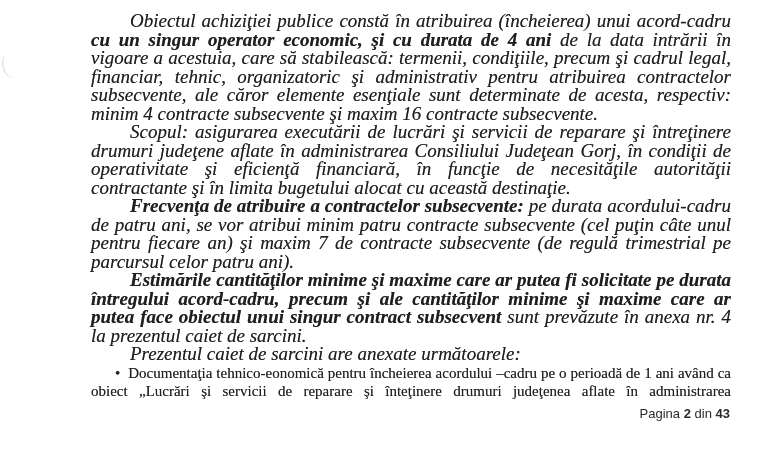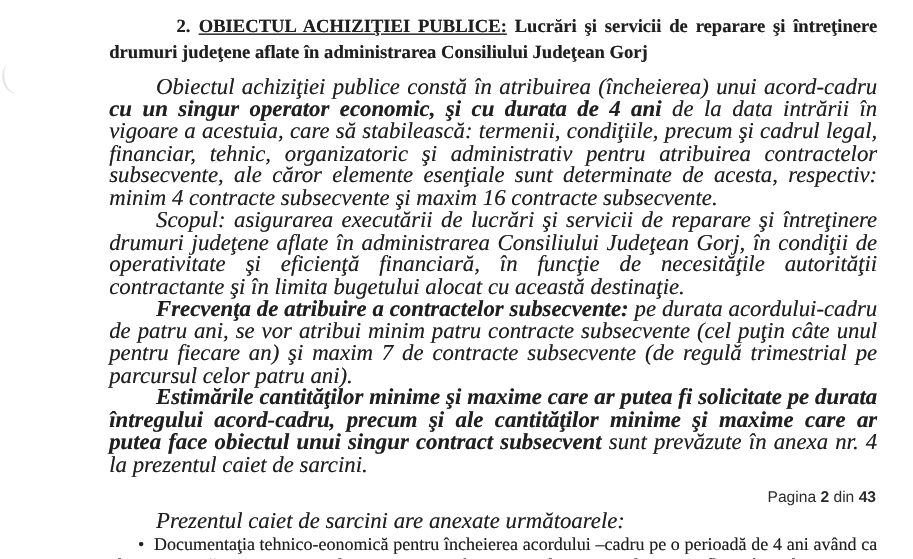--- a/index.html
+++ b/index.html
@@ -30,21 +30,21 @@
   .heading .hnum { margin-right: 7px; }
   .heading .u { text-decoration: underline; }
   p.bodypara {
     margin: 0;
     font-size: 19px;
     line-height: 18.5px;
     text-align: justify;
     text-indent: 39px;
     font-style: italic;
   }
-  p.mt { margin-top: 29px; }
+  p.mt { margin-top: 0; }
   .b { font-weight: bold; }
   p.bulletpara {
     margin: 0;
     font-size: 15px;
     line-height: 18.5px;
     text-align: justify;
     text-align-last: justify;
     text-indent: 24px;
   }
   .bullet-marker { margin-right: 8px; }
@@ -71,31 +71,30 @@
 </style>
 </head>
 <body>
 
 <div class="page">
 
   <div class="scan-artifact"></div>
 
   <div class="textblock">
 
-    <p class="heading"><span class="hnum">2.</span><span class="u">OBIECTUL ACHIZIŢIEI PUBLICE:</span> <span>Lucrări şi servicii de reparare şi întreţinere drumuri judeţene aflate în administrarea Consiliului Judeţean Gorj</span></p>
 
     <p class="bodypara"><span>Obiectul achiziţiei publice constă în atribuirea (încheierea) unui acord-cadru </span><span class="b">cu un singur operator economic, şi cu durata de 4 ani</span><span> de la data intrării în vigoare a acestuia, care să stabilească: termenii, condiţiile, precum şi cadrul legal, financiar, tehnic, organizatoric şi administrativ pentru atribuirea contractelor subsecvente, ale căror elemente esenţiale sunt determinate de acesta, respectiv: minim 4 contracte subsecvente şi maxim 16 contracte subsecvente.</span></p>
 
     <p class="bodypara"><span>Scopul: asigurarea executării de lucrări şi servicii de reparare şi întreţinere drumuri judeţene aflate în administrarea Consiliului Judeţean Gorj, în condiţii de operativitate şi eficienţă financiară, în funcţie de necesităţile autorităţii contractante şi în limita bugetului alocat cu această destinaţie.</span></p>
 
     <p class="bodypara"><span class="b">Frecvenţa de atribuire a contractelor subsecvente:</span><span> pe durata acordului-cadru de patru ani, se vor atribui minim patru contracte subsecvente (cel puţin câte unul pentru fiecare an) şi maxim 7 de contracte subsecvente (de regulă trimestrial pe parcursul celor patru ani).</span></p>
 
     <p class="bodypara"><span class="b">Estimările cantităţilor minime şi maxime care ar putea fi solicitate pe durata întregului acord-cadru, precum şi ale cantităţilor minime şi maxime care ar putea face obiectul unui singur contract subsecvent</span><span> sunt prevăzute în anexa nr. 4 la prezentul caiet de sarcini.</span></p>
 
     <p class="bodypara mt"><span>Prezentul caiet de sarcini are anexate următoarele:</span></p>
 
-    <p class="bulletpara"><span class="bullet-marker">•</span><span>Documentaţia tehnico-eonomică pentru încheierea acordului –cadru pe o perioadă de 4 ani având ca obiect „Lucrări şi servicii de reparare şi înteţinere drumuri judeţenea aflate în administrarea</span></p>
+    <p class="bulletpara"><span class="bullet-marker">•</span><span>Documentaţia tehnico-eonomică pentru încheierea acordului –cadru pe o perioadă de 1 ani având ca obiect „Lucrări şi servicii de reparare şi înteţinere drumuri judeţenea aflate în administrarea</span></p>
 
   </div>
 
   <div class="footer"><span>Pagina</span> <span class="b">2</span> <span>din</span> <span class="b">43</span></div>
 
 </div>
 
 </body></html>

